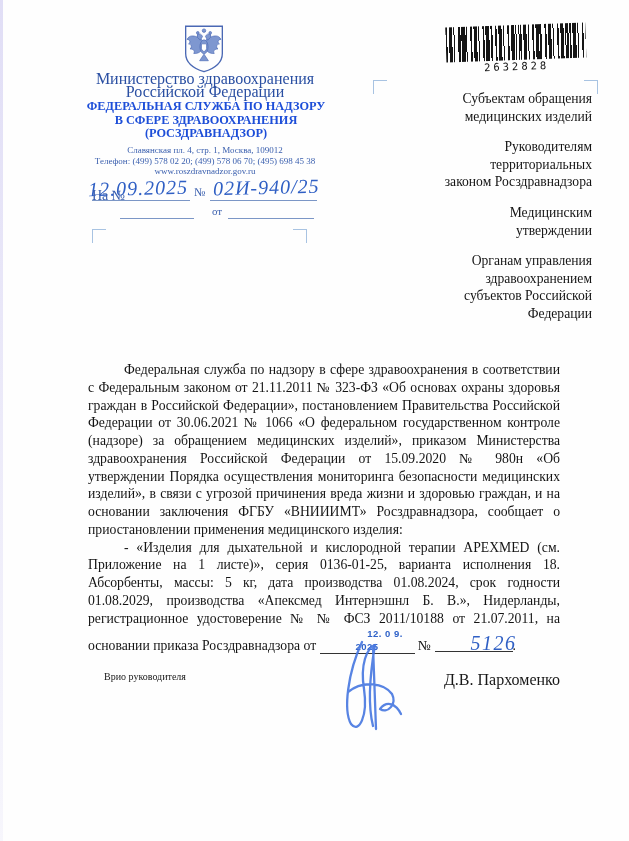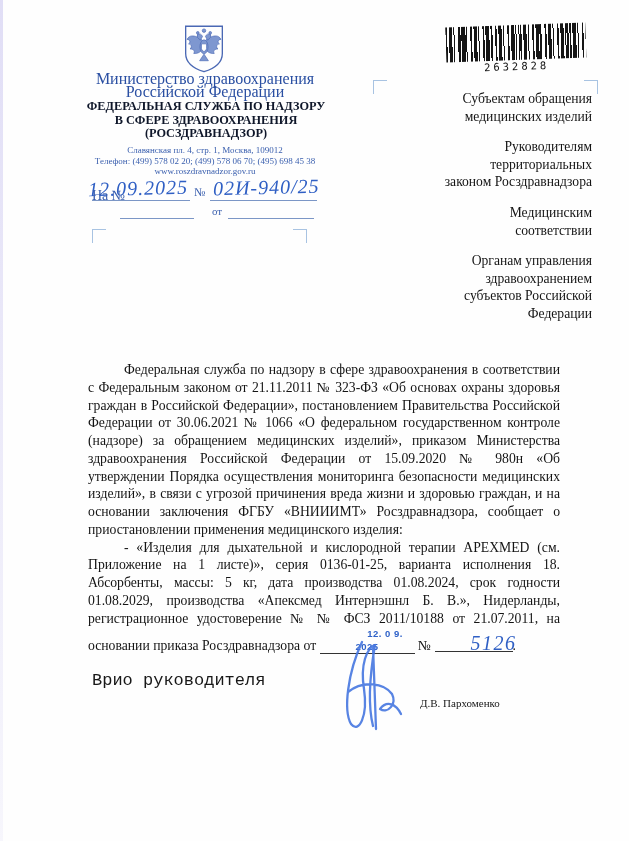--- a/index.html
+++ b/index.html
@@ -9,21 +9,21 @@
     font-family:"Liberation Serif", serif;color:#181818;
   }
   .scan-edge{position:absolute;left:0;top:0;width:3px;height:100%;
     background:linear-gradient(to bottom, rgba(150,140,225,.28), rgba(150,140,225,.07));}
 
   
   .emblem{position:absolute;left:182px;top:24px;width:44px;height:50px;}
   .hdr-ministry{position:absolute;left:55px;top:73px;width:300px;text-align:center;
     color:#2a4fa2;font-weight:normal;font-size:16px;line-height:12.5px;white-space:pre-line;}
   .hdr-service{position:absolute;left:60px;top:100px;width:292px;text-align:center;
-    color:#0f172a;font-weight:bold;font-size:12.3px;line-height:13.6px;white-space:pre-line;}
+    color:#1d4ed8;font-weight:bold;font-size:12.3px;line-height:13.6px;white-space:pre-line;}
   .hdr-contacts{position:absolute;left:50px;top:145px;width:310px;text-align:center;
     color:#3a5fae;font-size:9px;line-height:10.6px;white-space:pre-line;}
 
   
   .u{position:absolute;height:1px;background:#7b96c6;}
   .hw{font-style:italic;color:#2f5fc4;letter-spacing:1px;transform:rotate(-1.5deg);}
   .hw-date{position:absolute;left:88px;top:177px;font-size:20px;}
   .hw-num{position:absolute;left:213px;top:176px;font-size:20px;}
   .ref-nosign{position:absolute;left:194px;top:185px;color:#3a5fae;font-size:12px;}
   .ref-row2{position:absolute;left:92px;top:188px;color:#3a5fae;font-size:14px;}
@@ -54,22 +54,22 @@
   
   .body-text{position:absolute;left:88px;top:361px;width:472px;
     font-size:13.7px;line-height:17.75px;text-align:justify;color:#141414;}
   .body-text p{margin:0;text-indent:36px;}
   .inline-line{display:inline-block;border-bottom:1px solid #333;text-align:center;vertical-align:baseline;}
   .stamp-date{width:95px;font-family:"Liberation Sans", sans-serif;font-weight:bold;
     font-size:9.5px;color:#2f62c8;letter-spacing:.5px;line-height:13px;}
   .hw-order{width:78px;font-style:italic;color:#2f5fc4;font-size:20px;letter-spacing:1.5px;line-height:15px;}
 
   
-  .sig-position{position:absolute;left:92px;top:671px;font-size:17px;font-family:Liberation Mono, monospace;}
-  .sig-name{position:absolute;left:420px;top:671px;width:140px;font-size:11px;margin-top:26px;}
+  .sig-position{position:absolute;left:104px;top:671px;font-size:10px;}
+  .sig-name{position:absolute;left:420px;top:671px;width:140px;text-align:right;font-size:16px;}
   .sig-scribble{position:absolute;left:330px;top:634px;width:80px;height:102px;}
 </style>
 </head>
 <body>
 
 <div class="page">
   <div class="scan-edge"></div>
 
   <svg class="emblem" viewBox="0 0 60 68">
     <path d="M5 3 h50 v37 q0 17 -25 25 q-25 -8 -25 -25 z" fill="none" stroke="#4a68b4" stroke-width="1.8"></path>
@@ -117,21 +117,21 @@
 
   <div class="corner tl" style="left:373px;top:80px;"></div>
   <div class="corner tr" style="left:584px;top:80px;"></div>
   <div class="recipients">
     <div class="grp">Субъектам обращения
 медицинских изделий</div>
     <div class="grp">Руководителям
 территориальных
 законом Росздравнадзора</div>
     <div class="grp">Медицинским
-соответствии</div>
+утверждении</div>
     <div class="grp">Органам управления
 здравоохранением
 субъектов Российской
 Федерации</div>
   </div>
 
   <div class="body-text">
     <p>Федеральная служба по надзору в сфере здравоохранения в соответствии с Федеральным законом от 21.11.2011 № 323-ФЗ «Об основах охраны здоровья граждан в Российской Федерации», постановлением Правительства Российской Федерации от 30.06.2021 № 1066 «О федеральном государственном контроле (надзоре) за обращением медицинских изделий», приказом Министерства здравоохранения Российской Федерации от 15.09.2020 № 980н «Об утверждении Порядка осуществления мониторинга безопасности медицинских изделий», в связи с угрозой причинения вреда жизни и здоровью граждан, и на основании заключения ФГБУ «ВНИИИМТ» Росздравнадзора, сообщает о приостановлении применения медицинского изделия:</p>
     <p><span>- «Изделия для дыхательной и кислородной терапии APEXMED (см. Приложение на 1 листе)», серия 0136-01-25, варианта исполнения 18. Абсорбенты, массы: 5 кг, дата производства 01.08.2024, срок годности 01.08.2029, производства «Апексмед Интернэшнл Б. В.», Нидерланды, регистрационное удостоверение № № ФСЗ 2011/10188 от 21.07.2011, на основании приказа Росздравнадзора от</span>
       <span class="inline-line stamp-date">12. 0 9. 2025</span>

